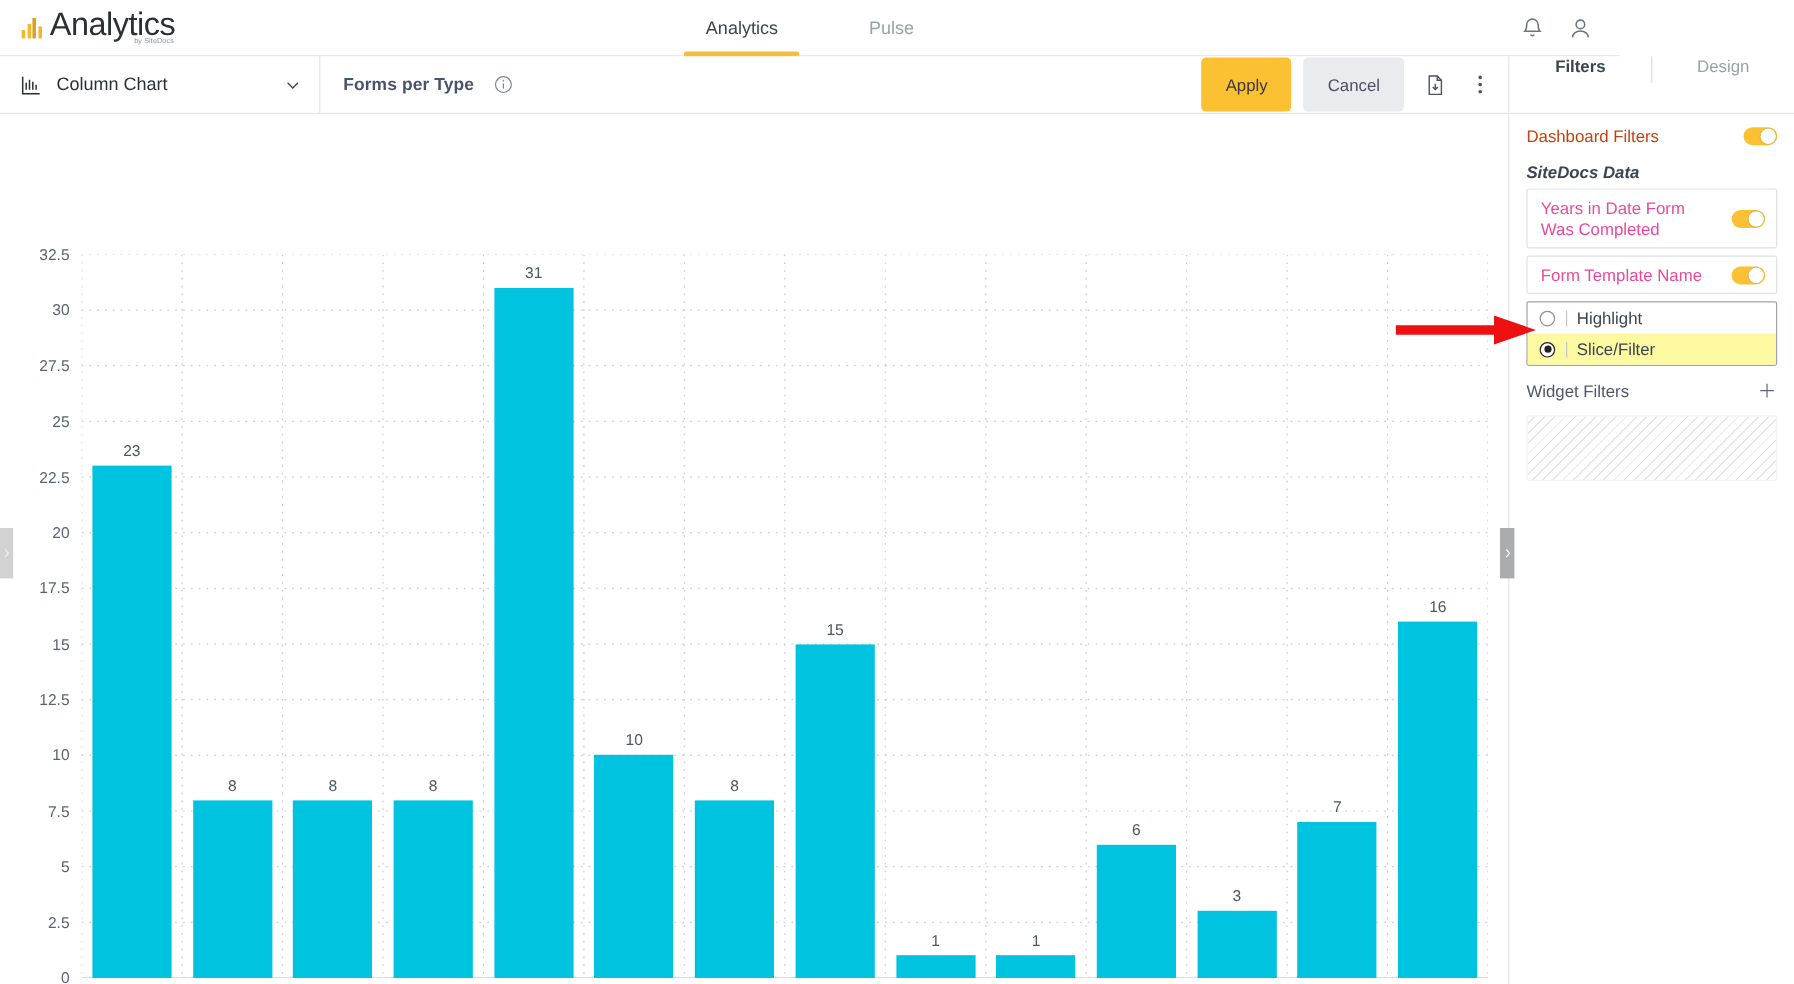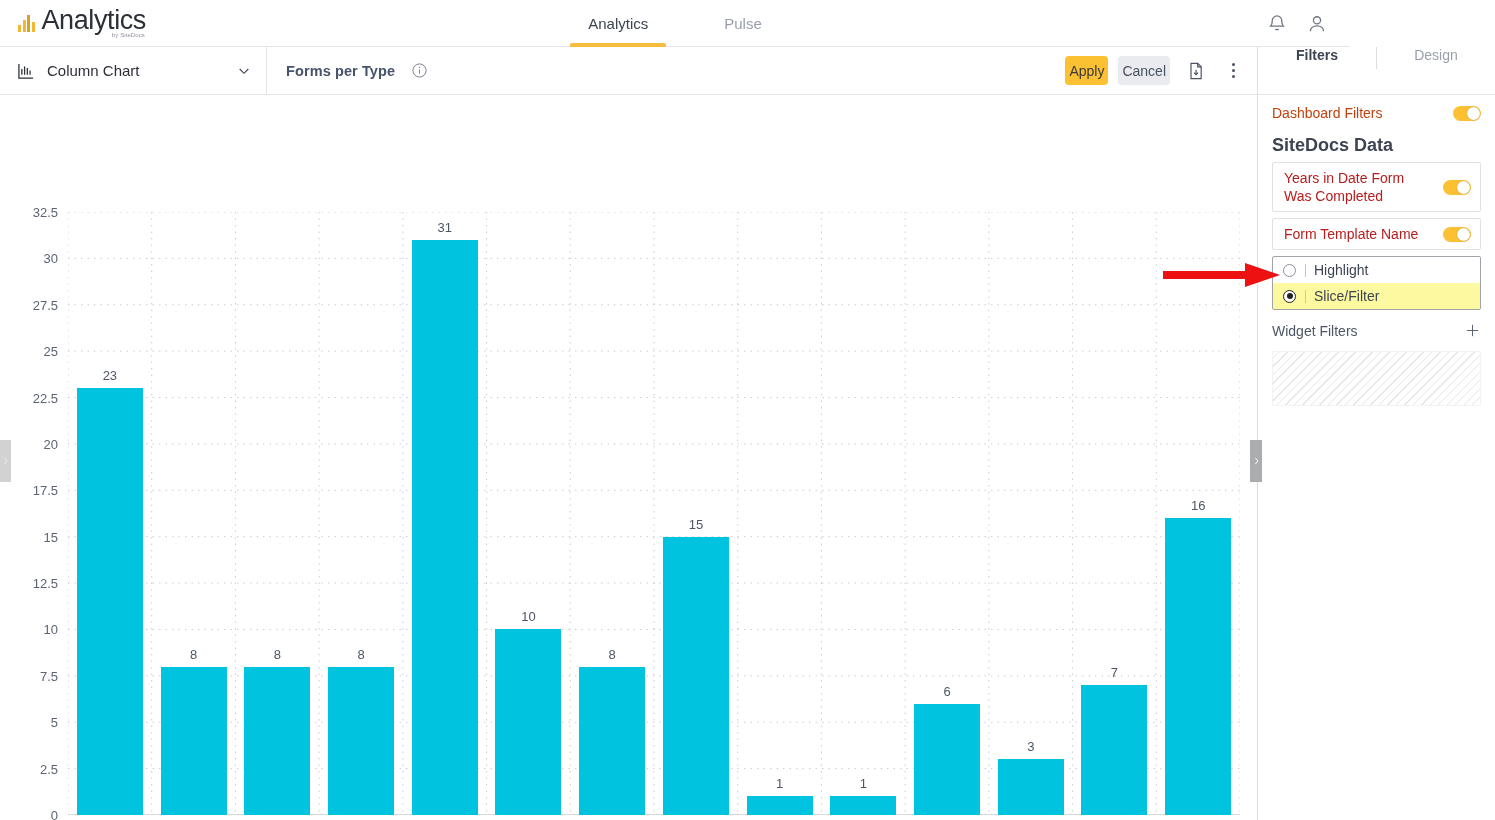--- a/index.html
+++ b/index.html
@@ -58,22 +58,22 @@
   .charttype {
     width: 267px; height: 48px; border-right: 1px solid #e3e5e8;
     display: flex; align-items: center; padding: 0 14px 0 16px; cursor: pointer;
   }
   .ct-icon { width: 20px; height: 20px; color: #2b2f36; flex: 0 0 auto; }
   .ct-label { flex: 1; font-size: 15px; color: #2b2f36; margin-left: 11px; }
   .ct-caret { width: 16px; height: 16px; color: #3c4452; }
   .wtitle { margin-left: 19px; font-size: 14.5px; font-weight: bold; color: #47536b; letter-spacing: .1px; }
   .info-icon { margin-left: 16px; width: 17px; height: 17px; color: #7b8292; cursor: pointer; }
   .toolbar-right { margin-left: auto; display: flex; align-items: center; gap: 10px; padding-right: 16px; }
-  .btn { height: 29px; border: none; border-radius: 4px; font-size: 14px;
-         padding: 0 4px; cursor: pointer; font-family: "Liberation Sans", sans-serif; }
+  .btn { height: 45px; border: none; border-radius: 4px; font-size: 14px;
+         padding: 0 20px; cursor: pointer; font-family: "Liberation Sans", sans-serif; }
   .btn-apply { background: #fcc033; color: #3a3a36; }
   .btn-cancel { background: #e9ebee; color: #4a5162; }
   .tb-icon { width: 20px; height: 20px; color: #4a5162; cursor: pointer; margin-left: 6px; }
   .tb-dots { width: 18px; height: 20px; cursor: pointer; display:flex; flex-direction:column;
              align-items:center; justify-content:center; gap:3px; margin-left: 8px; }
   .tb-dots span { width: 3px; height: 3px; border-radius: 50%; background: #4a5162; display:block; }
 
   
   .chartarea { position: absolute; top: 95px; left: 0; width: 1258px; height: 725px; background: #fff; }
   .plot {
@@ -118,33 +118,33 @@
   .panel-tabs { height: 48px; display: flex; border-bottom: 1px solid #e3e5e8; }
   .ptab { flex: 1; text-align: center; font-size: 14px; color: #9aa0ab; cursor: pointer; position: relative; }
   .ptab.active { color: #3c4452; font-weight: bold; }
   .ptab-sep { width: 1px; height: 22px; background: #d9dce1; }
 
   .panel-row {
     display: flex; align-items: center; justify-content: space-between;
     padding: 0 14px; height: 36px;
   }
   .panel-row .rlabel { font-size: 14px; color: #c2410c; }
-  .section-title { padding: 4px 14px 6px; font-size: 18px; font-weight: bold; color: #3c4452; }
+  .section-title { padding: 4px 14px 6px; font-size: 14px; font-weight: bold; color: #3c4452; font-style: italic; }
 
   .toggle { width: 28px; height: 15px; border-radius: 8px; background: #fcc033; position: relative;
             cursor: pointer; flex: 0 0 auto; }
   .toggle .knob { position: absolute; right: 1px; top: 1px; width: 13px; height: 13px;
                   border-radius: 50%; background: #fff; box-shadow: 0 0 1px rgba(0,0,0,.4); }
 
   .filter-card {
     margin: 0 14px 6px; border: 1px solid #dfe1e5; border-radius: 2px; background: #fff;
     display: flex; align-items: center; justify-content: space-between;
     padding: 6px 9px 6px 11px; min-height: 32px; cursor: pointer;
   }
-  .filter-card .fc-label { font-size: 14px; color: #b91c1c; line-height: 18px; padding-right: 8px; }
+  .filter-card .fc-label { font-size: 14px; color: #ec4899; line-height: 18px; padding-right: 8px; }
 
   .radio-card { margin: 0 14px; border: 1px solid #9fa3aa; border-radius: 2px; overflow: hidden; }
   .radio-row { display: flex; align-items: center; height: 26px; padding-left: 10px; cursor: pointer; }
   .radio-row.selected { background: #fcf9a0; }
   .radio {
     width: 13px; height: 13px; border-radius: 50%; border: 1.5px solid #8c9099;
     flex: 0 0 auto; position: relative; background: #fff;
   }
   .radio.on { border-color: #222; }
   .radio.on:after { content:''; position:absolute; left:2.5px; top:2.5px; width:6px; height:6px;

